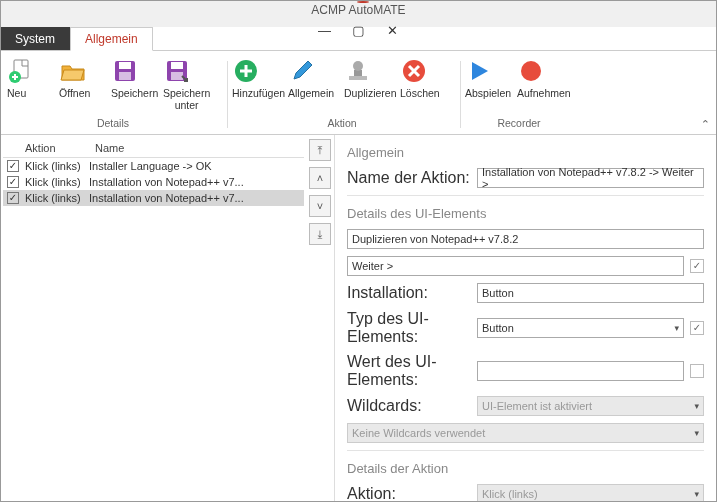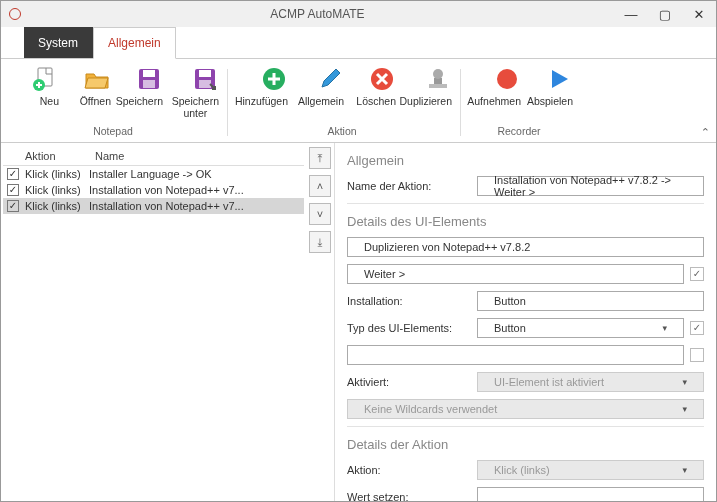--- a/index.html
+++ b/index.html
@@ -1,54 +1,54 @@
 <!DOCTYPE html>
 <html><head>
 <meta charset="utf-8">
 <style>
   * { box-sizing: border-box; margin: 0; padding: 0; }
   body { font-family: "Segoe UI", Tahoma, sans-serif; font-size: 11px; color: #333; background: #fff; overflow: hidden; }
   .window { width: 717px; height: 502px; border: 1px solid #999; display: flex; flex-direction: column; background: #fff; }
-  .titlebar { height: 26px; background: #f0f0f0; display: flex; align-items: center; position: relative; }
+  .titlebar { height: 26px; background: #f0f0f0; display: flex; align-items: center; position: relative; flex-direction: column; }
   .titlebar .rec-icon { width: 12px; height: 12px; border: 1.5px solid #c0392b; border-radius: 50%; margin-left: 8px; }
   .titlebar .title { flex: 1; text-align: center; font-size: 12px; color: #555; }
   .win-controls { display: flex; }
   .win-controls span { width: 34px; height: 26px; display: flex; align-items: center; justify-content: center; font-size: 13px; color: #333; }
-  .tabstrip { height: 32px; display: flex; border-bottom: 1px solid #ccc; background: #fff; padding-left: 23px; }
+  .tabstrip { height: 24px; display: flex; border-bottom: 1px solid #ccc; background: #fff; }
   .tabstrip .tab { padding: 0 14px; display: flex; align-items: center; font-size: 12px; border-right: 1px solid transparent; }
   .tabstrip .tab.system { background: #3a3a3a; color: #fff; }
   .tabstrip .tab.active { background: #fff; color: #c0392b; border: 1px solid #ccc; border-bottom: 1px solid #fff; margin-bottom: -1px; }
   .ribbon { display: flex; border-bottom: 1px solid #ccc; padding: 4px 6px 0 6px; background: #fff; position: relative; }
   .ribbon-group { display: flex; flex-direction: column; align-items: center; margin-right: 4px; padding-bottom: 2px; }
   .ribbon-group .btns { display: flex; }
   .ribbon-group .grp-label { font-size: 10.5px; color: #666; margin: 2px 0 3px 0; text-align: center; width: 100%; }
   .ribbon-sep { width: 1px; background: #ddd; margin: 6px 4px; align-self: stretch; }
-  .rbtn { display: flex; flex-direction: column; align-items: flex-end; width: 52px; padding: 2px 0; cursor: default; }
+  .rbtn { display: flex; flex-direction: column; align-items: flex-start; width: 52px; padding: 2px 0; cursor: default; }
   .rbtn .ico { width: 28px; height: 28px; display: flex; align-items: center; justify-content: center; }
   .rbtn .lbl { font-size: 10.5px; color: #333; text-align: center; line-height: 1.15; margin-top: 2px; height: 26px; display:flex; align-items:flex-start; justify-content:center;}
   .rbtn.wide { width: 56px; }
   .ribbon-collapse { position: absolute; right: 6px; bottom: 3px; font-size: 11px; color: #666; }
   .content { flex: 1; display: flex; overflow: hidden; }
   .left-pane { width: 334px; display: flex; border-right: 1px solid #ddd; }
   .script-list { flex: 1; padding: 4px 2px; }
   .script-head { display: flex; border-bottom: 1px solid #ddd; padding: 3px 4px; color: #444; }
   .script-head .col-a { width: 70px; }
   .script-row { display: flex; align-items: center; padding: 2px 4px; white-space: nowrap; overflow: hidden; }
   .script-row.sel { background: #d6d6d6; }
   .script-row .cb { width: 12px; height: 12px; border: 1px solid #777; margin-right: 6px; font-size: 10px; line-height: 10px; text-align: center; color: #333; }
   .script-row .col-a { width: 64px; overflow: hidden; text-overflow: ellipsis; }
   .script-row .col-n { overflow: hidden; text-overflow: ellipsis; }
   .reorder { width: 28px; display: flex; flex-direction: column; align-items: center; gap: 6px; padding: 4px 2px; }
   .reorder .sq { width: 22px; height: 22px; border: 1px solid #bbb; background: #f4f4f4; display: flex; align-items: center; justify-content: center; font-size: 11px; color: #555; }
   .right-pane { flex: 1; overflow: auto; padding: 6px 12px 10px 12px; }
   .sect { color: #888; font-size: 13px; margin: 4px 0 8px 0; }
   .hr { border: none; border-top: 1px solid #e3e3e3; margin: 6px 0 10px 0; }
   .form-row { display: flex; align-items: center; margin-bottom: 7px; }
-  .form-row .flabel { width: 130px; color: #333; font-size: 11px; }
-  .form-row .finput { flex: 1; height: 20px; border: 1px solid #aaa; background: #fff; padding: 0 16px; font-size: 11px; color: #333; display:flex; align-items:center; }
+  .form-row .flabel { width: 130px; color: #333; font-size: 16px; }
+  .form-row .finput { flex: 1; height: 20px; border: 1px solid #aaa; background: #fff; padding: 0 4px; font-size: 11px; color: #333; display:flex; align-items:center; }
   .form-row .finput.sel { display: flex; align-items: center; justify-content: space-between; }
   .form-row .finput.dis { background: #e9e9e9; color: #999; border-color: #ccc; }
   .form-row .chk { width: 14px; height: 14px; border: 1px solid #bbb; margin-left: 6px; font-size: 10px; line-height: 12px; text-align: center; color: #666; }
   .caret { font-size: 9px; color: #555; }
   
   svg { display: block; }
 </style>
 </head>
 <body>
 
@@ -109,21 +109,21 @@
                 <rect x="7" y="4" width="12" height="7" fill="#fff"></rect>
                 <rect x="7" y="14" width="12" height="8" fill="#d7bde2"></rect>
                 <path d="M18 18 l5 5" stroke="#555" stroke-width="2"></path>
                 <path d="M20 23 h3 v-3" fill="none" stroke="#555" stroke-width="2"></path>
               </svg>
           </span>
           <span class="lbl" style="white-space:pre-line">Speichern
 unter</span>
         </div>
       </div>
-      <div class="grp-label">Notepad</div>
+      <div class="grp-label">Details</div>
     </div>
 
     <div class="ribbon-sep"></div>
 
     <div class="ribbon-group">
       <div class="btns">
         <div class="rbtn wide">
           <span class="ico">
             <svg width="26" height="26">
                 <circle cx="13" cy="13" r="11" fill="#27ae60"></circle>
@@ -132,63 +132,63 @@
           </span>
           <span class="lbl">Hinzufügen</span>
         </div>
         <div class="rbtn wide">
           <span class="ico">
             <svg width="26" height="26">
                 <path d="M5 21 l2-6 12-12 4 4 -12 12 z" fill="#3498db" stroke="#2471a3"></path>
               </svg>
           </span>
           <span class="lbl">Allgemein</span>
-        </div>
-        <div class="rbtn">
-          <span class="ico">
-            <svg width="26" height="26">
-                <circle cx="13" cy="13" r="11" fill="#e74c3c"></circle>
-                <path d="M8 8 l10 10 M18 8 l-10 10" stroke="#fff" stroke-width="3"></path>
-              </svg>
-          </span>
-          <span class="lbl">Löschen</span>
         </div>
         <div class="rbtn wide">
           <span class="ico">
             <svg width="26" height="26">
                 <rect x="4" y="18" width="18" height="4" fill="#bbb"></rect>
                 <rect x="9" y="12" width="8" height="6" fill="#999"></rect>
                 <circle cx="13" cy="8" r="5" fill="#aaa"></circle>
               </svg>
           </span>
           <span class="lbl">Duplizieren</span>
         </div>
+        <div class="rbtn">
+          <span class="ico">
+            <svg width="26" height="26">
+                <circle cx="13" cy="13" r="11" fill="#e74c3c"></circle>
+                <path d="M8 8 l10 10 M18 8 l-10 10" stroke="#fff" stroke-width="3"></path>
+              </svg>
+          </span>
+          <span class="lbl">Löschen</span>
+        </div>
       </div>
       <div class="grp-label">Aktion</div>
     </div>
 
     <div class="ribbon-sep"></div>
 
     <div class="ribbon-group">
       <div class="btns">
+        <div class="rbtn">
+          <span class="ico">
+            <svg width="26" height="26">
+                <path d="M6 4 l16 9 -16 9 z" fill="#2e86de"></path>
+              </svg>
+          </span>
+          <span class="lbl">Abspielen</span>
+        </div>
         <div class="rbtn wide">
           <span class="ico">
             <svg width="26" height="26">
                 <circle cx="13" cy="13" r="10" fill="#e74c3c"></circle>
               </svg>
           </span>
           <span class="lbl">Aufnehmen</span>
-        </div>
-        <div class="rbtn">
-          <span class="ico">
-            <svg width="26" height="26">
-                <path d="M6 4 l16 9 -16 9 z" fill="#2e86de"></path>
-              </svg>
-          </span>
-          <span class="lbl">Abspielen</span>
         </div>
       </div>
       <div class="grp-label">Recorder</div>
     </div>
 
     <span class="ribbon-collapse">⌃</span>
   </div>
 
   <div class="content">
     <div class="left-pane">
@@ -246,25 +246,26 @@
       </div>
       <div class="form-row">
         <div class="flabel">Typ des UI-Elements:</div>
         <div class="finput sel">
             <span>Button</span>
             <span class="caret">▾</span>
           </div>
         <div class="chk">✓</div>
       </div>
       <div class="form-row">
+        <div class="flabel">Wert des UI-Elements:</div>
         <div class="finput"></div>
         <div class="chk"></div>
       </div>
       <div class="form-row">
-        <div class="flabel">Aktiviert:</div>
+        <div class="flabel">Wildcards:</div>
         <div class="finput sel dis">
             <span>UI-Element ist aktiviert</span>
             <span class="caret">▾</span>
           </div>
       </div>
       <div class="form-row">
         <div class="finput sel dis">
             <span>Keine Wildcards verwendet</span>
             <span class="caret">▾</span>
           </div>

